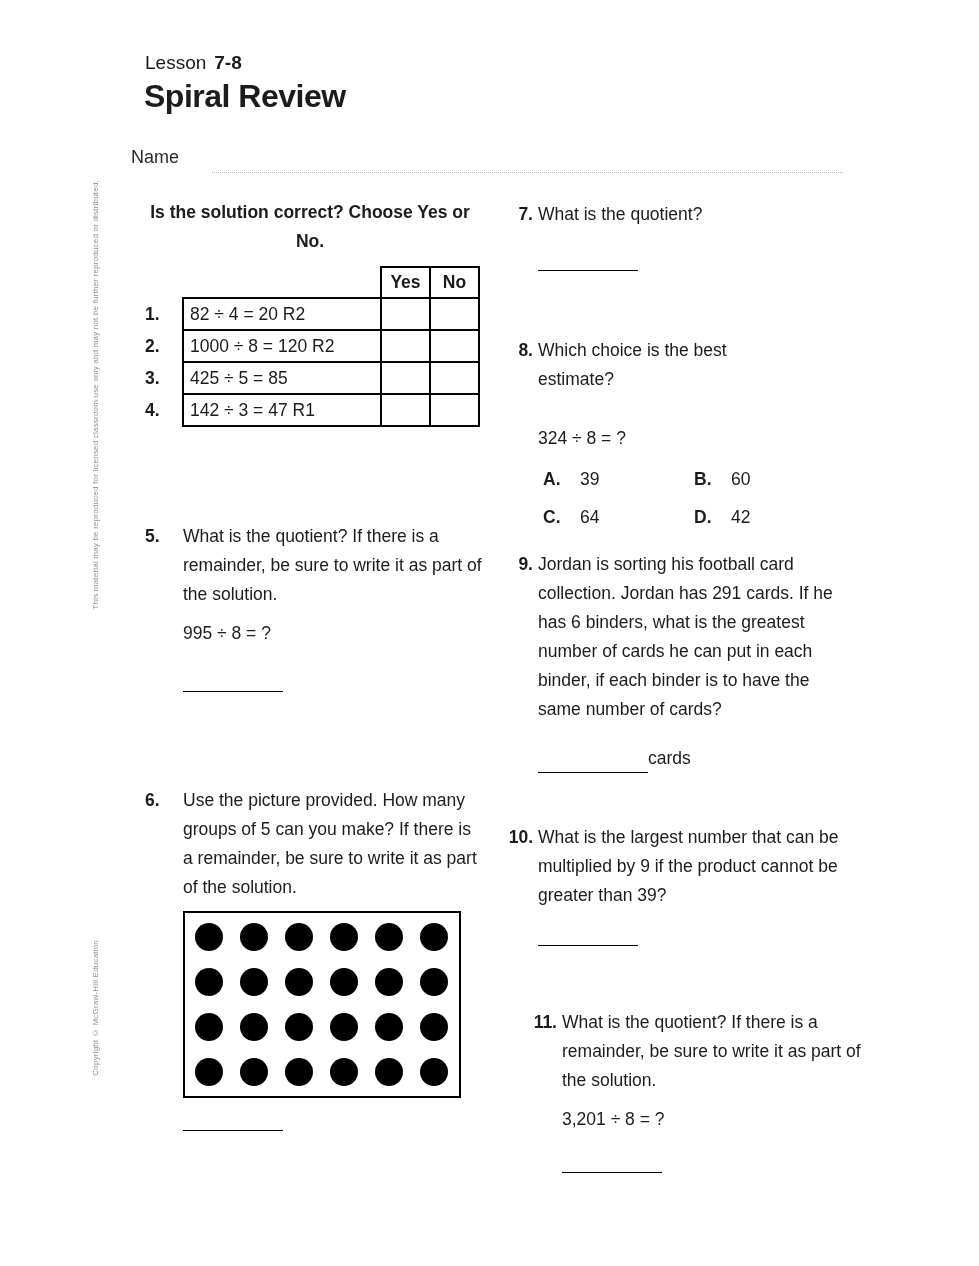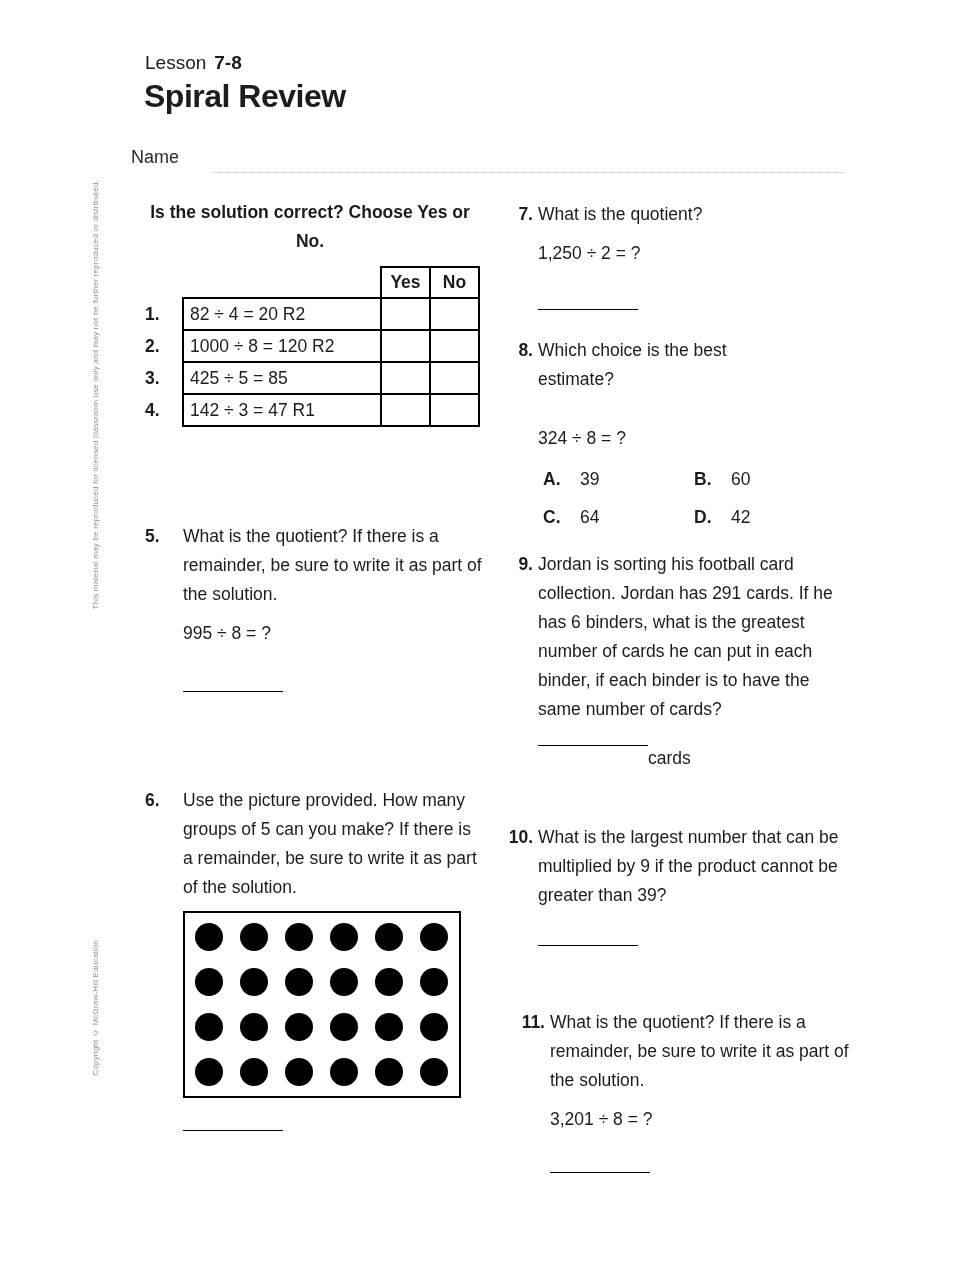--- a/index.html
+++ b/index.html
@@ -62,28 +62,28 @@
   .q8 .qtext { width:260px; }
   .q8 .expr { margin-left:38px; margin-top:30px; }
   .choices { margin:12px 0 0 43px; }
   .choice-row { display:flex; height:38px; align-items:flex-start; }
   .choice { display:flex; width:167px; }
   .choice .letter { font-weight:bold; width:37px; }
   .choice .val { }
 
   .q9 { left:500px; top:550px; width:360px; }
   .q9 .qtext { width:305px; }
-  .answer-row { display:flex; margin:20px 0 0 38px; }
+  .answer-row { display:flex; margin:20px 0 0 38px; align-items:flex-end; }
   .answer-row .blank { width:110px; }
 
   .q10 { left:500px; top:823px; width:360px; }
   .q10 .qtext { width:305px; }
   .q10 .blank { margin:34px 0 0 38px; }
 
-  .q11 { left:512px; top:1008px; width:360px; }
+  .q11 { left:524px; top:1008px; width:360px; }
   .q11 .qtext { width:300px; }
   .q11 .expr { margin-left:38px; }
   .q11 .blank { margin:37px 0 0 38px; }
 </style>
 </head>
 <body>
 
 <div class="page">
 
   <div class="vtext license">This material may be reproduced for licensed classroom use only and may not be further reproduced or distributed.</div>
@@ -178,21 +178,20 @@
         </div>
     </div>
     <div class="blank"></div>
   </div>
 
   <div class="qblock q7">
     <div class="qrow">
       <div class="qnum right">7.</div>
       <div class="qtext">What is the quotient?</div>
     </div>
-    <div class="expr">1,250 ÷ 2 = ?</div>
     <div class="blank"></div>
   </div>
 
   <div class="qblock q8">
     <div class="qrow">
       <div class="qnum right">8.</div>
       <div class="qtext">Which choice is the best estimate?</div>
     </div>
     <div class="expr">324 ÷ 8 = ?</div>
     <div class="choices">

